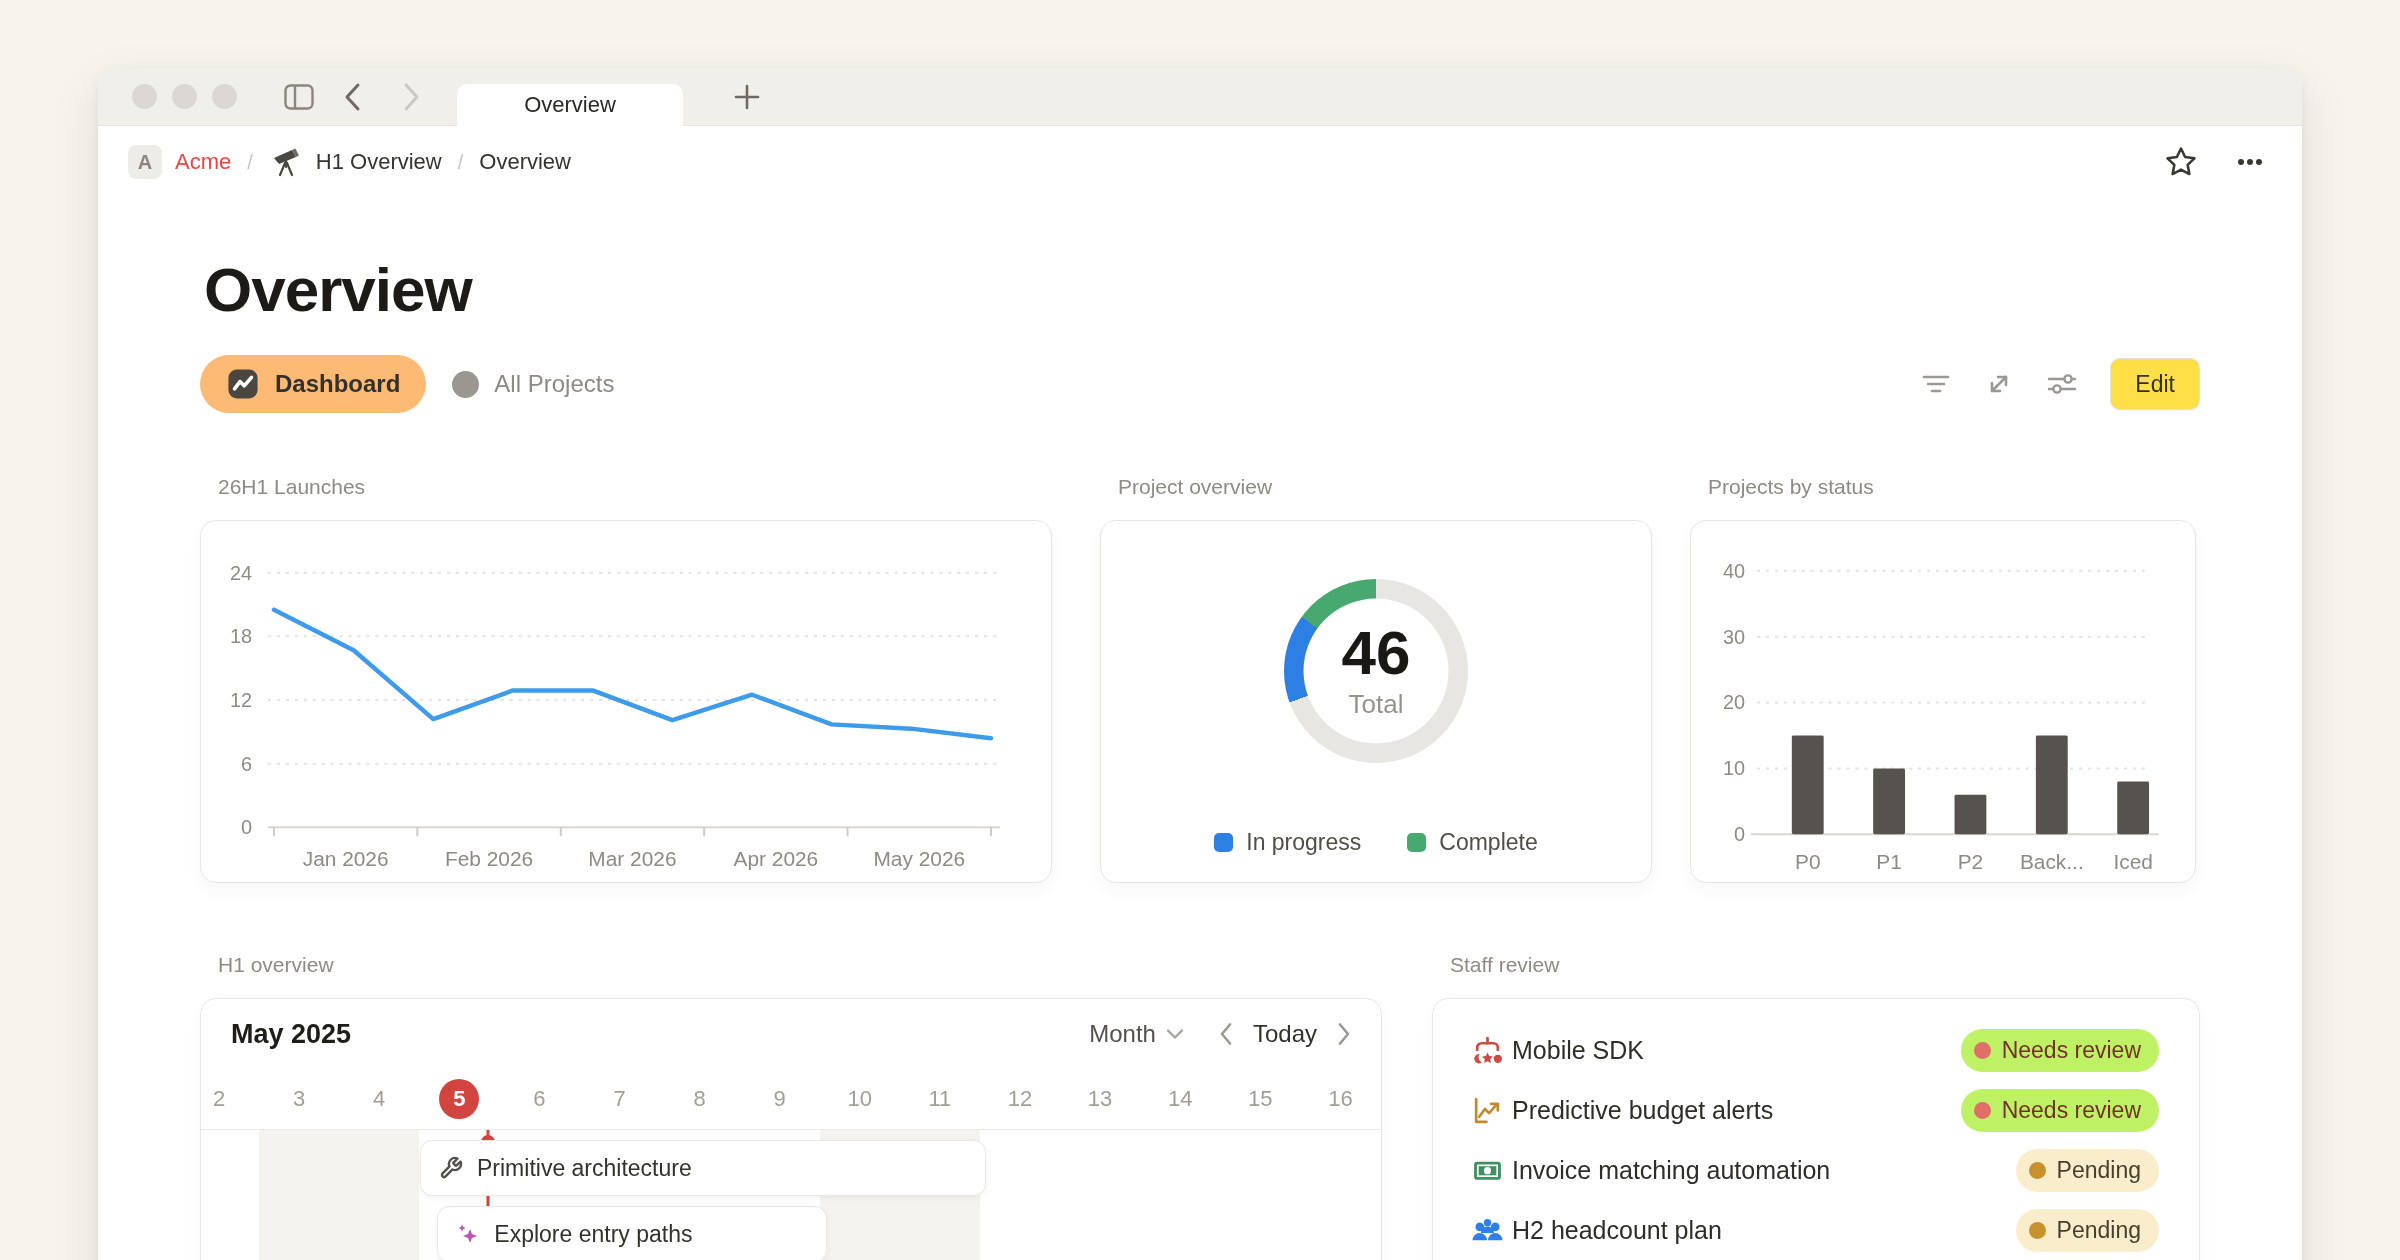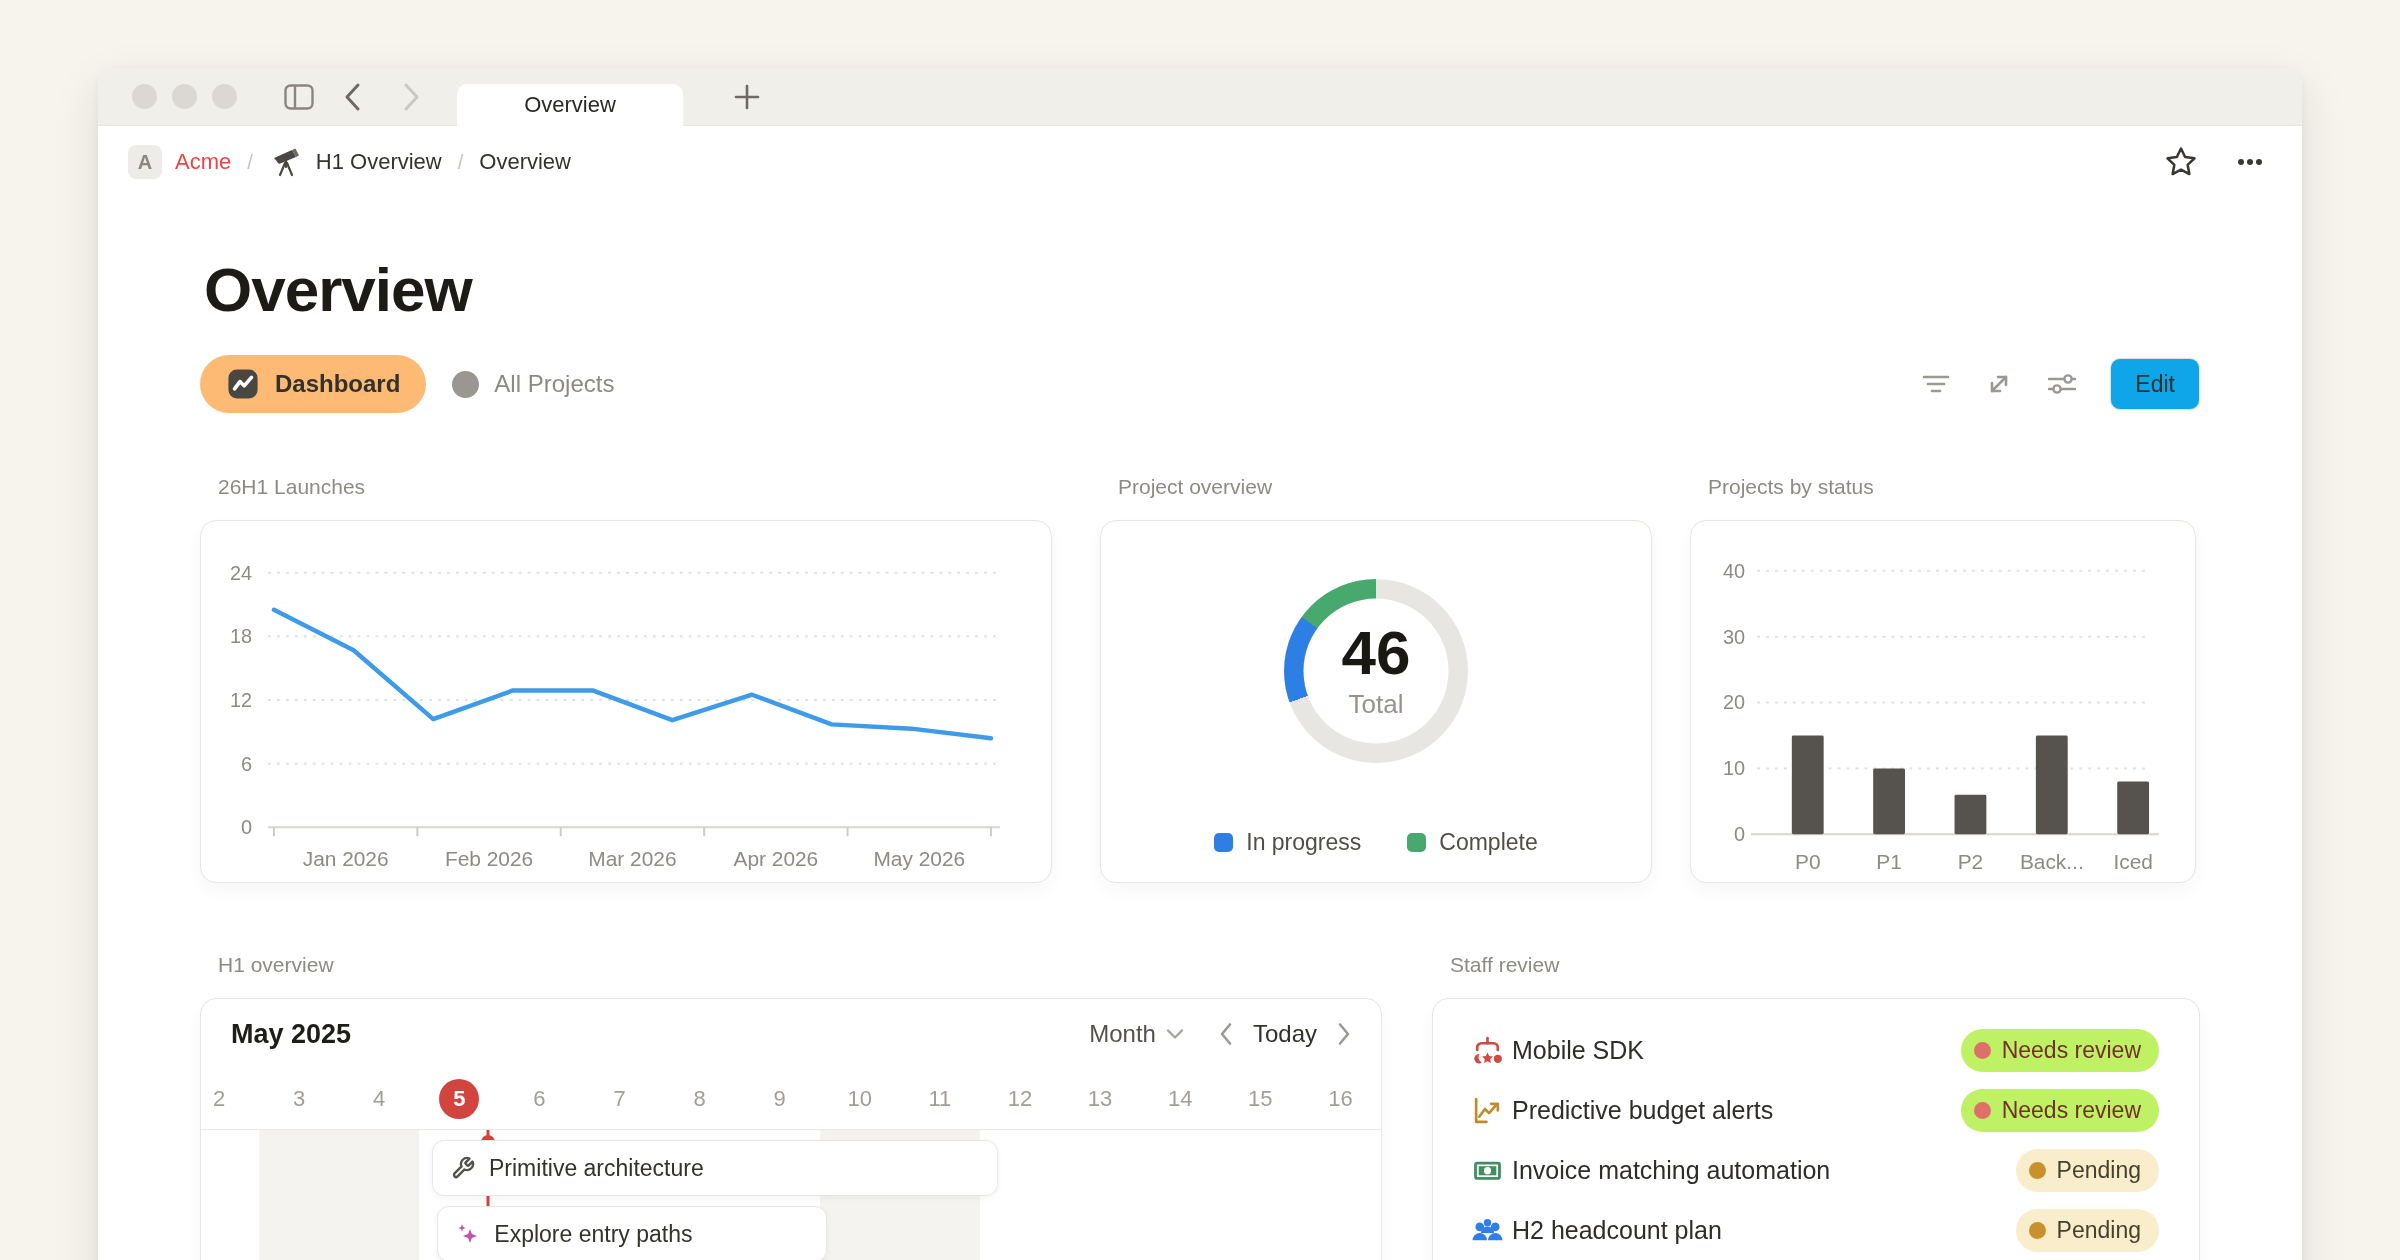--- a/index.html
+++ b/index.html
@@ -50,21 +50,21 @@
   .view-pill {
     display:flex; align-items:center; gap:15px; height:58px; padding:0 26px;
     background:#fdba74; border-radius:30px; font-size:24px; font-weight:600; color:#33312C;
   }
   .view-plain { display:flex; align-items:center; gap:15px; height:58px; padding:0 26px; font-size:24px; font-weight:500; color:#8D8983; }
   .gray-dot { width:27px; height:27px; border-radius:50%; background:#9A9790; }
   .views-spacer { flex:1; }
   .tool-icons { display:flex; align-items:center; gap:27px; margin-right:30px; }
   .tool-icons > div { width:36px; height:36px; display:flex; align-items:center; justify-content:center; }
   .edit-btn {
-    height:52px; padding:0 24px; background:#0ea5e9; border:1px solid #E3E1DC; border-radius:10px;
+    height:52px; padding:0 24px; background:#fde047; border:1px solid #E3E1DC; border-radius:10px;
     display:flex; align-items:center; font-size:23px; color:#33312C;
     box-shadow:0 1px 2px rgba(0,0,0,.04);
   }
   
   .widget-row { display:flex; }
   .widget-row.r1 { margin-top:62px; }
   .widget-row.r2 { margin-top:70px; }
   .w-label { font-size:21px; color:#8E8A84; margin:0 0 21px 18px; }
   .card {
     background:#fff; border:1px solid #E8E6E1; border-radius:16px;
@@ -369,21 +369,21 @@
               <span class="tl-day" style="left: 899.1px;">13</span>
               <span class="tl-day" style="left: 979.2px;">14</span>
               <span class="tl-day" style="left: 1059.3px;">15</span>
               <span class="tl-day" style="left: 1139.4px;">16</span>
             </div>
           <div class="tl-body" id="tl-body">
               <div class="tl-band" style="left: 58.05px; width: 160.2px;"></div>
               <div class="tl-band" style="left: 618.75px; width: 160.2px;"></div>
               <div class="tl-nowline" style="left: 287.136px;"></div>
               <div class="tl-nowdot" style="left: 287.136px;"></div>
-              <div class="tl-item" style="left: 231px; width: 566px; top: 10px;">
+              <div class="tl-item" style="left: 219px; width: 566px; top: 10px;">
                 <span class="ic">
                   <svg width="24" height="24" viewBox="0 0 24 24" fill="none" stroke="#55524D" stroke-width="2.4" stroke-linecap="round" stroke-linejoin="round">
                     <path d="M14.7 6.3a1 1 0 0 0 0 1.4l1.6 1.6a1 1 0 0 0 1.4 0l3.77-3.77a6 6 0 0 1-7.94 7.94l-6.91 6.91a2.12 2.12 0 0 1-3-3l6.91-6.91a6 6 0 0 1 7.94-7.94l-3.76 3.76z"></path>
                   </svg>
                 </span>
                 <span>Primitive architecture</span>
               </div>
               <div class="tl-item" style="left: 236.3px; width: 390.087px; top: 76px;">
                 <span class="ic">
                   <svg width="24" height="24" viewBox="0 0 24 24" fill="#C14FB5">

